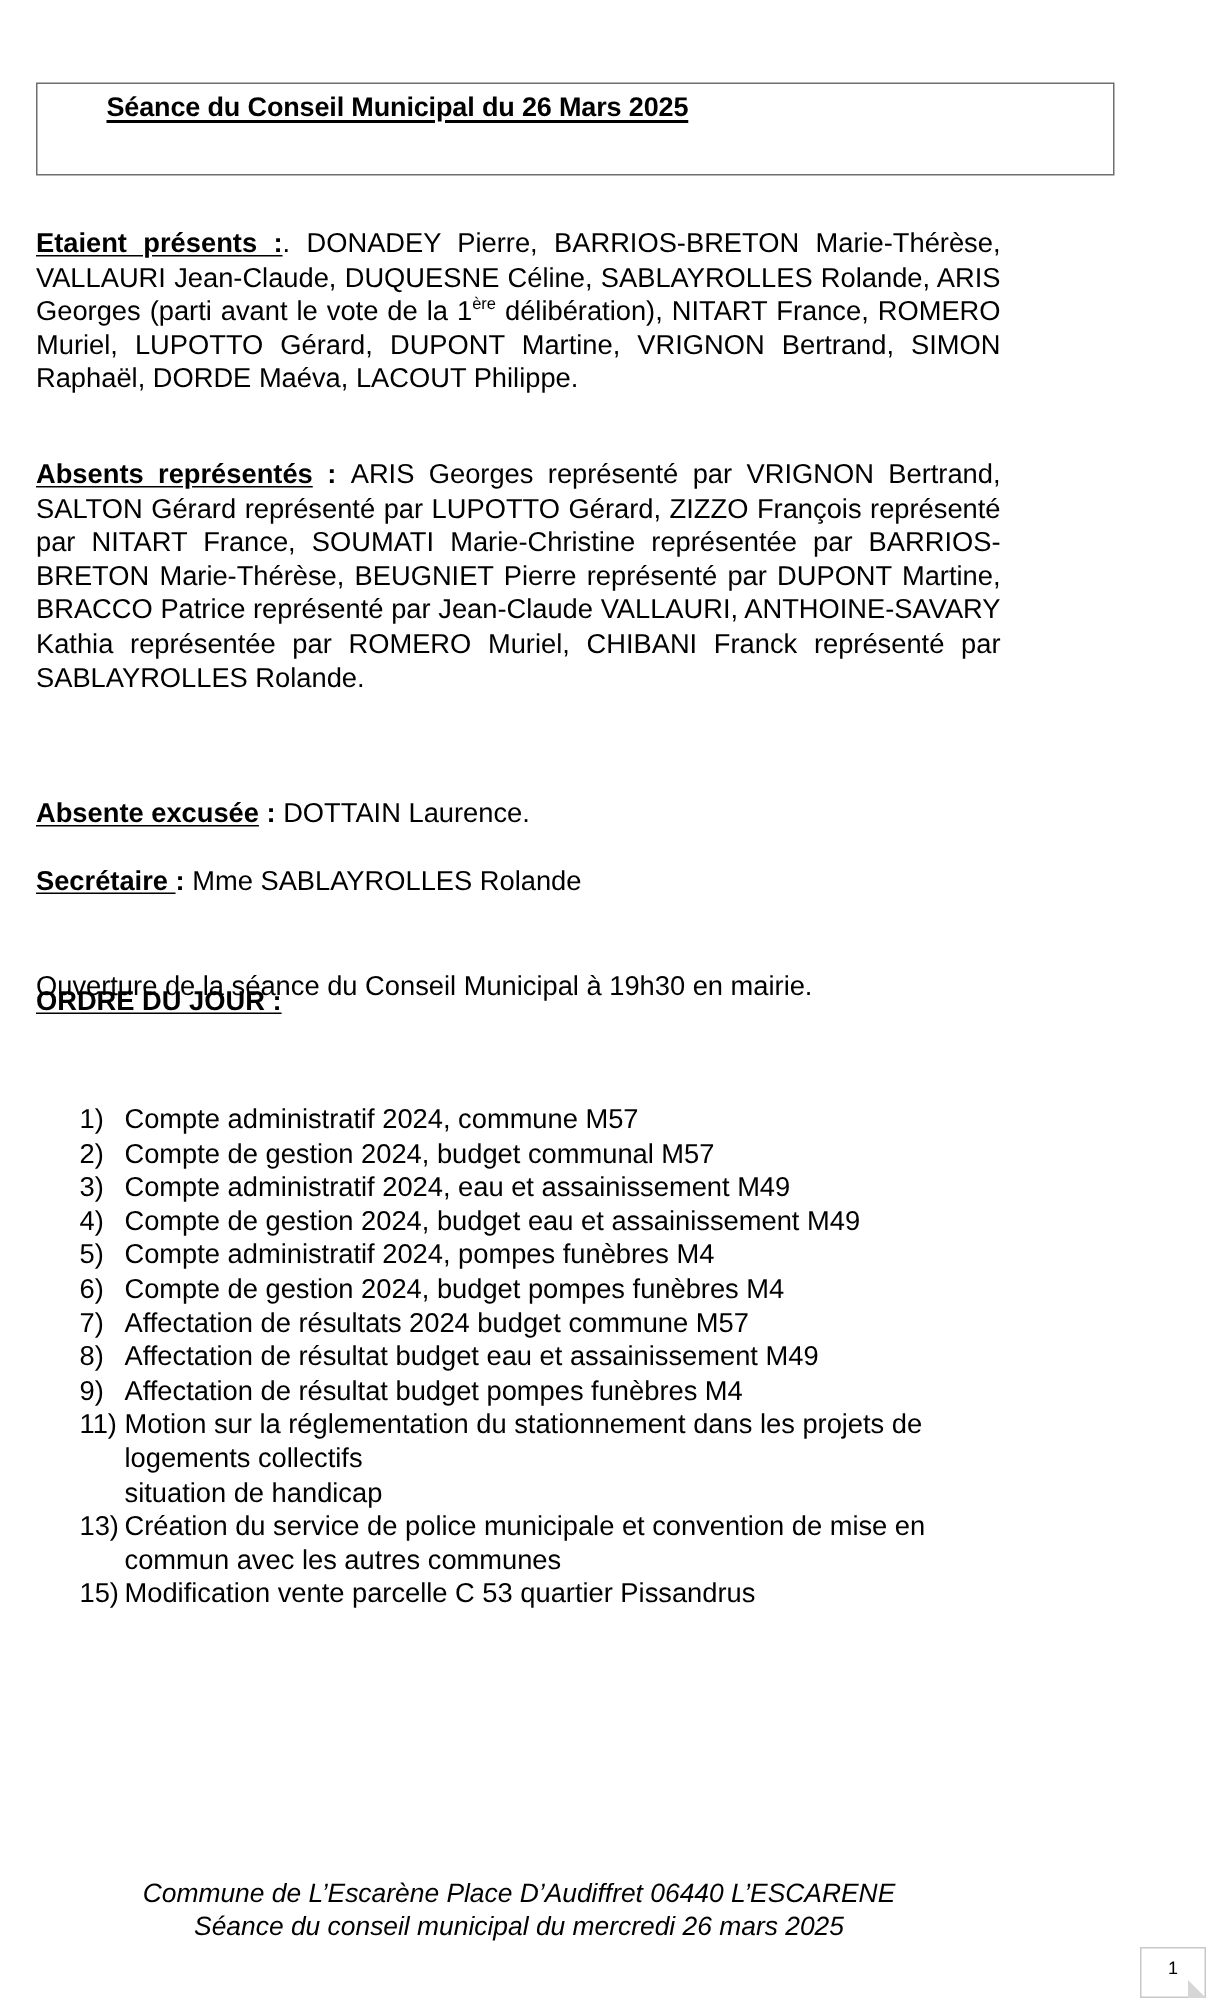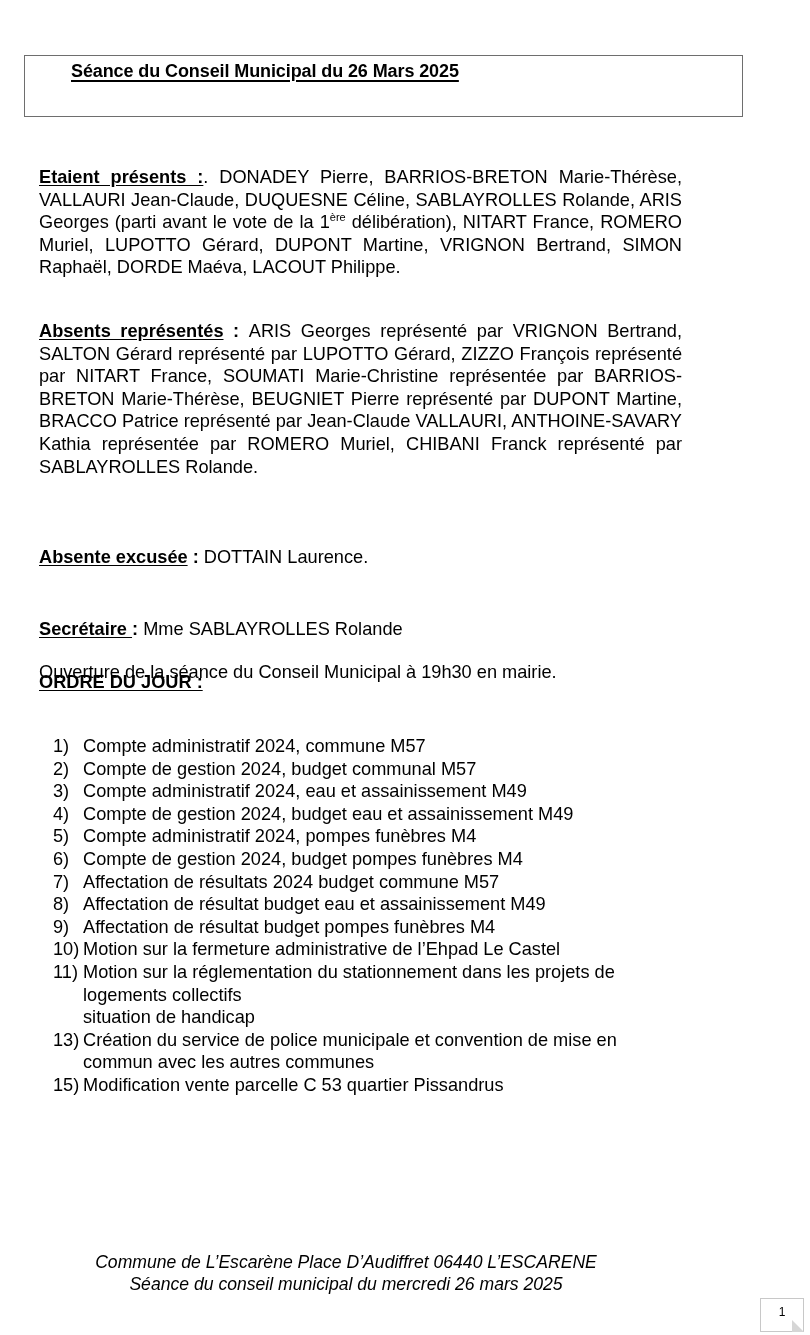--- a/index.html
+++ b/index.html
@@ -36,21 +36,21 @@
       text-decoration-thickness: 2px;
       text-underline-offset: 3px;
       white-space: nowrap;
       letter-spacing: -0.1px;
     }
     .para {
       position: absolute;
       left: 24px;
       width: 643px;
       text-align: justify;
-      margin: 15px;
+      margin: 0;
     }
     .label {
       font-weight: bold;
       text-decoration: underline;
       text-underline-offset: 2px;
     }
     .label-plain {
       font-weight: bold;
     }
     sup {
@@ -116,21 +116,21 @@
 <div class="title-box">
   <div class="title">Séance du Conseil Municipal du 26 Mars 2025</div>
 </div>
 
 <p class="para" style="top:151px;"><span class="label">Etaient présents :</span><span>. DONADEY Pierre, BARRIOS-BRETON Marie-Thérèse, VALLAURI Jean-Claude, DUQUESNE Céline, SABLAYROLLES Rolande, ARIS Georges (parti avant le vote de la 1</span><sup>ère</sup><span> délibération), NITART France, ROMERO Muriel, LUPOTTO Gérard, DUPONT Martine, VRIGNON Bertrand, SIMON Raphaël, DORDE Maéva, LACOUT Philippe.</span></p>
 
 <p class="para" style="top:305px;"><span class="label">Absents représentés</span><span class="label-plain"> : </span><span>ARIS Georges représenté par VRIGNON Bertrand, SALTON Gérard représenté par LUPOTTO Gérard, ZIZZO François représenté par NITART France, SOUMATI Marie-Christine représentée par BARRIOS-BRETON Marie-Thérèse, BEUGNIET Pierre représenté par DUPONT Martine, BRACCO Patrice représenté par Jean-Claude VALLAURI, ANTHOINE-SAVARY Kathia représentée par ROMERO Muriel, CHIBANI Franck représenté par SABLAYROLLES Rolande.</span></p>
 
 <p class="para" style="top:531px;"><span class="label">Absente excusée</span><span class="label-plain"> : </span><span>DOTTAIN Laurence.</span></p>
 
-<p class="para" style="top:603px;"><span class="label">Secrétaire </span><span class="label-plain">: </span><span>Mme SABLAYROLLES Rolande</span></p>
+<p class="para" style="top:576px;"><span class="label">Secrétaire </span><span class="label-plain">: </span><span>Mme SABLAYROLLES Rolande</span></p>
 
 <p class="para" style="top:646px;">Ouverture de la séance du Conseil Municipal à 19h30 en mairie.</p>
 
 <p class="para" style="top:656px;"><span class="label">ORDRE DU JOUR :</span></p>
 
 <ol class="agenda" id="agenda">
     <li>
       <span class="num">1)</span>
       <div>Compte administratif 2024, commune M57</div>
     </li>
@@ -160,24 +160,20 @@
     </li>
     <li>
       <span class="num">8)</span>
       <div>Affectation de résultat budget eau et assainissement M49</div>
     </li>
     <li>
       <span class="num">9)</span>
       <div>Affectation de résultat budget pompes funèbres M4</div>
     </li>
     <li>
-      <span class="num">10)</span>
-      <div>Motion sur la fermeture administrative de l’Ehpad Le Castel</div>
-    </li>
-    <li>
       <span class="num">11)</span>
       <div>Motion sur la réglementation du stationnement dans les projets de</div>
       <div>logements collectifs</div>
       <div>situation de handicap</div>
     </li>
     <li>
       <span class="num">13)</span>
       <div>Création du service de police municipale et convention de mise en</div>
       <div>commun avec les autres communes</div>
     </li>

